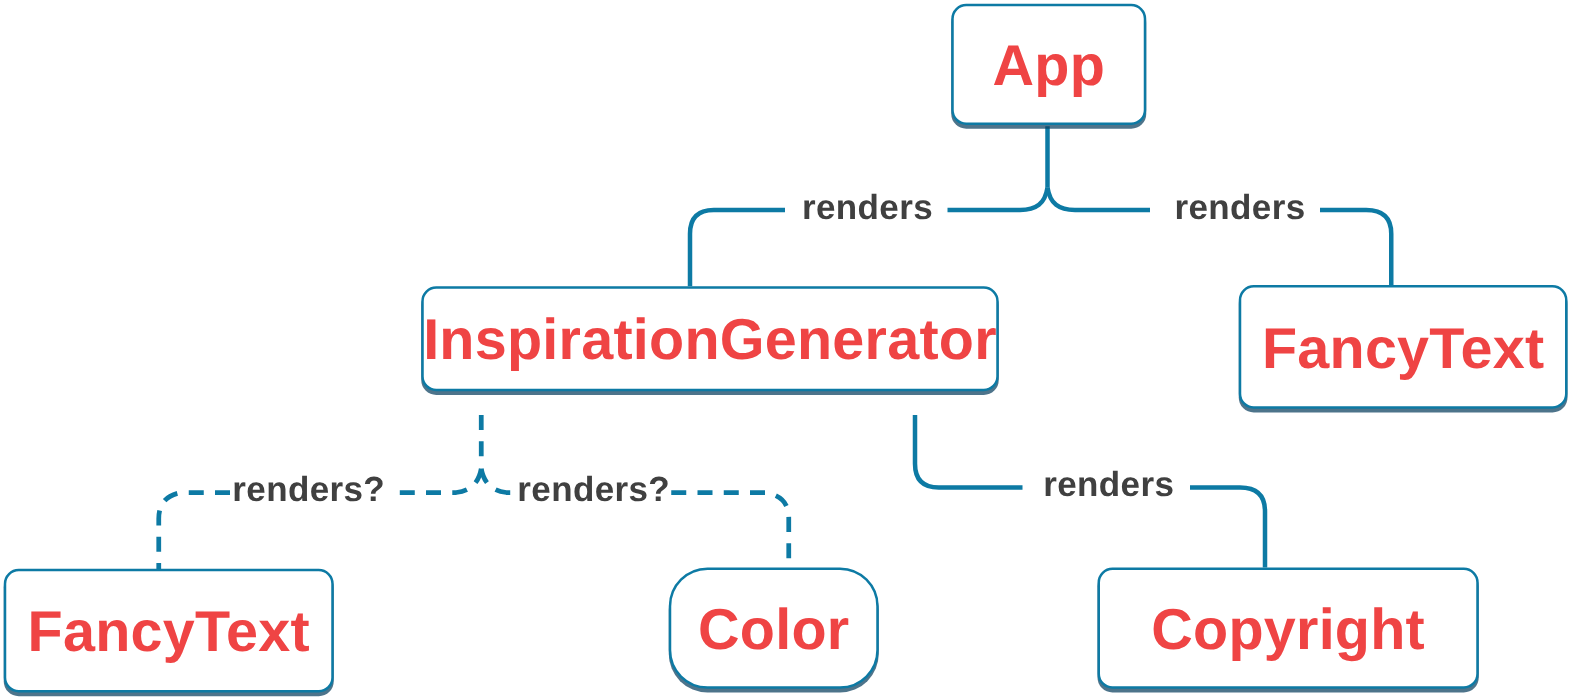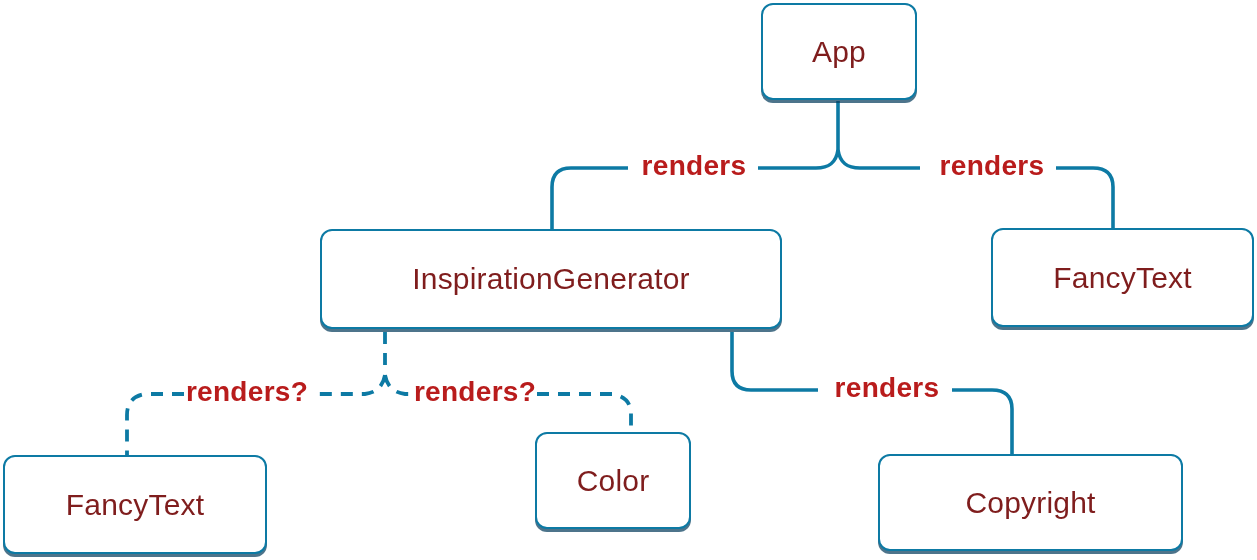--- a/index.html
+++ b/index.html
@@ -13,31 +13,31 @@
   .connector-layer{position:absolute;left:0;top:0;width:1257px;height:560px;}
   .edge{fill:none;stroke:#0d7aa4;stroke-width:3.6;stroke-linejoin:round;stroke-linecap:butt;}
   .edge.dashed{stroke-dasharray:12 9;stroke-width:3.8;}
   .node{
     position:absolute;
     background:#ffffff;
     border:2.5px solid #0d7aa4;
     border-radius:12px;
     box-shadow:0 3px 0 rgba(8,62,94,0.72);
     display:flex;align-items:center;justify-content:center;
-    color:#7f1d1d;
-    font-size:30px;
-    font-weight:400;
+    color:#ef4444;
+    font-size:46px;
+    font-weight:700;
     letter-spacing:0.2px;
     box-sizing:border-box;
     white-space:nowrap;
   }
   .edge-label{
     position:absolute;
     transform:translate(-50%,-50%);
-    color:#b91c1c;
+    color:#404040;
     font-size:28px;
     font-weight:700;
     letter-spacing:0.3px;
     white-space:nowrap;
     background:transparent;
   }
 </style>
 </head>
 <body>
 
@@ -55,27 +55,27 @@
 
     <path class="edge dashed" d="M 385 332 L 385 374"></path>
 
     <path class="edge dashed" d="M 385 375 Q 382 392 365 394 L 312 394 M 184 394 L 145 394 Q 127 397 127 415 L 127 456"></path>
 
     <path class="edge dashed" d="M 385 375 Q 388 392 405 394 L 414 394 M 537 394 L 612 394 Q 631 397 631 414 L 631 454"></path>
   </svg>
 
   <div class="node" style="left:761px;top:3px;width:156px;height:97px;">App</div>
 
-  <div class="node" style="left:320px;top:229px;width:462px;height:100px;">InspirationGenerator</div>
+  <div class="node" style="left:337px;top:229px;width:462px;height:84px;">InspirationGenerator</div>
 
   <div class="node" style="left:991px;top:228px;width:263px;height:99px;">FancyText</div>
 
   <div class="node" style="left:3px;top:455px;width:264px;height:99px;">FancyText</div>
 
-  <div class="node" style="left:535px;top:432px;width:156px;height:97px;">Color</div>
+  <div class="node" style="left:535px;top:454px;width:168px;height:97px;border-radius:31px;">Color</div>
 
   <div class="node" style="left:878px;top:454px;width:305px;height:97px;">Copyright</div>
 
   <span class="edge-label" style="left:694px;top:166px;">renders</span>
 
   <span class="edge-label" style="left:992px;top:166px;">renders</span>
 
   <span class="edge-label" style="left:247px;top:392px;">renders?</span>
 
   <span class="edge-label" style="left:475px;top:392px;">renders?</span>

